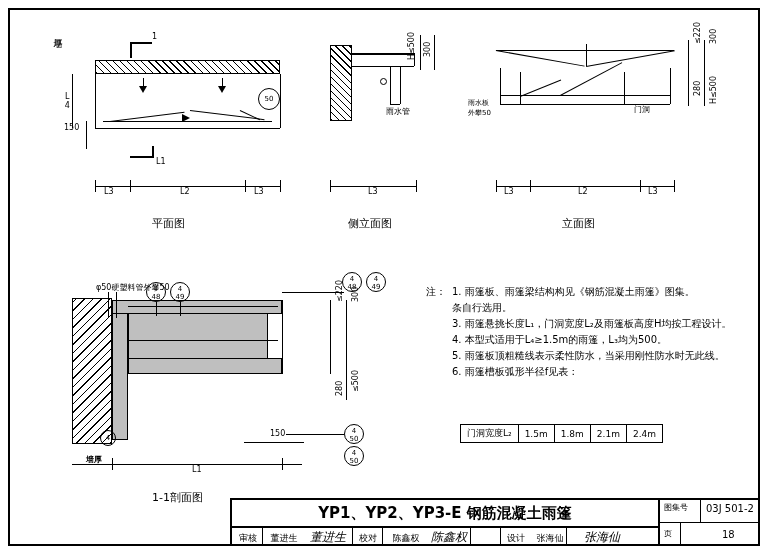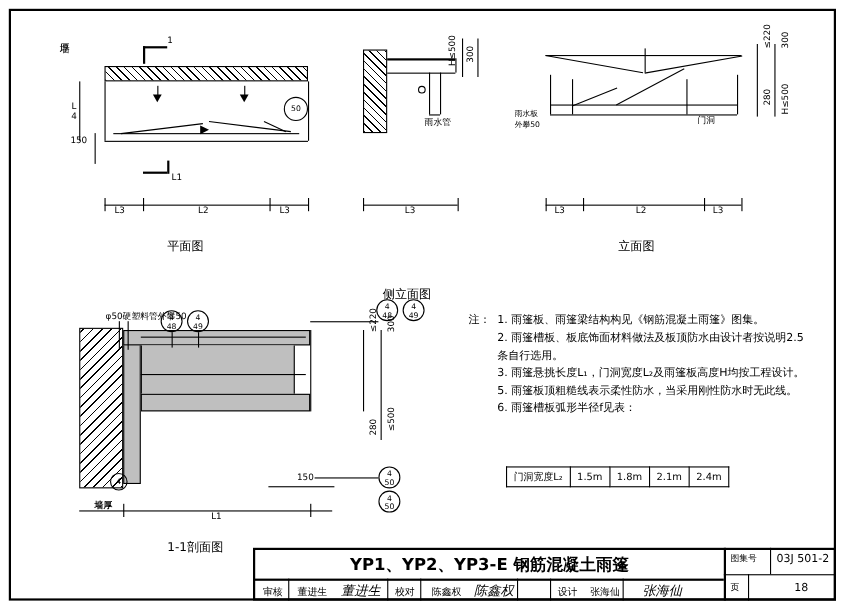--- a/index.html
+++ b/index.html
@@ -92,21 +92,21 @@
   <div class="circ" style="left:380px;top:78px;width:7px;height:7px;"></div>
   <div class="lbl sm" style="left:386px;top:108px;">雨水管</div>
   <div class="lbl sm vrot" style="left:408px;top:60px;">H≤500</div>
   <div class="lbl sm vrot" style="left:424px;top:57px;">300</div>
   <div class="ln v1" style="left:420px;top:35px;height:35px;"></div>
   <div class="ln v1" style="left:434px;top:35px;height:35px;"></div>
   <div class="ln h1" style="left:330px;top:186px;width:86px;"></div>
   <div class="ln v1" style="left:330px;top:180px;height:12px;"></div>
   <div class="ln v1" style="left:416px;top:180px;height:12px;"></div>
   <div class="lbl sm" style="left:368px;top:188px;">L3</div>
-  <div class="cap" style="left:348px;top:216px;margin-top:44px;">侧立面图</div>
+  <div class="cap" style="left:348px;top:216px;">侧立面图</div>
 
   <div class="ln h1" style="left:496px;top:50px;width:178px;"></div>
   <div class="ln h1" style="left:496px;top:50px;width:90px;transform:rotate(10deg);transform-origin:left top;"></div>
   <div class="ln h1" style="left:586px;top:66px;width:90px;transform:rotate(-10deg);transform-origin:left top;"></div>
   <div class="ln v1" style="left:586px;top:44px;height:22px;"></div>
   <div class="ln h1" style="left:500px;top:104px;width:170px;"></div>
   <div class="ln h1" style="left:500px;top:95px;width:170px;"></div>
   <div class="ln v1" style="left:500px;top:68px;height:36px;"></div>
   <div class="ln v1" style="left:670px;top:68px;height:36px;"></div>
   <div class="ln h1" style="left:560px;top:95px;width:70px;transform:rotate(-28deg);transform-origin:left top;"></div>
@@ -191,23 +191,23 @@
   <div class="ln v1" style="left:112px;top:458px;height:12px;"></div>
   <div class="ln v1" style="left:282px;top:458px;height:12px;"></div>
   <div class="lbl sm" style="left:86px;top:456px;font-weight:bold;">墙厚</div>
   <div class="lbl sm" style="left:192px;top:466px;">L1</div>
   <div class="cap" style="left:152px;top:490px;">1-1剖面图</div>
 
   <div class="notes" style="left:426px;top:284px;width:320px;">
     <div>注：</div>
     <div style="position:absolute;left:26px;top:0;">
       <div>1. 雨篷板、雨篷梁结构构见《钢筋混凝土雨篷》图集。</div>
-      <div>2. 雨篷槽板、板底饰面材料做法及板顶防水由设计者按说明2.5</div>
       <div>条自行选用。</div>
       <div>3. 雨篷悬挑长度L₁，门洞宽度L₂及雨篷板高度H均按工程设计。</div>
+      <div>4. 本型式适用于L₄≥1.5m的雨篷，L₃均为500。</div>
       <div>5. 雨篷板顶粗糙线表示柔性防水，当采用刚性防水时无此线。</div>
       <div>6. 雨篷槽板弧形半径f见表：</div>
     </div>
   </div>
 
   <table class="tb" style="left:460px;top:424px;">
     <tbody>
         <tr>
       <td>门洞宽度L₂</td>
       <td>1.5m</td>

